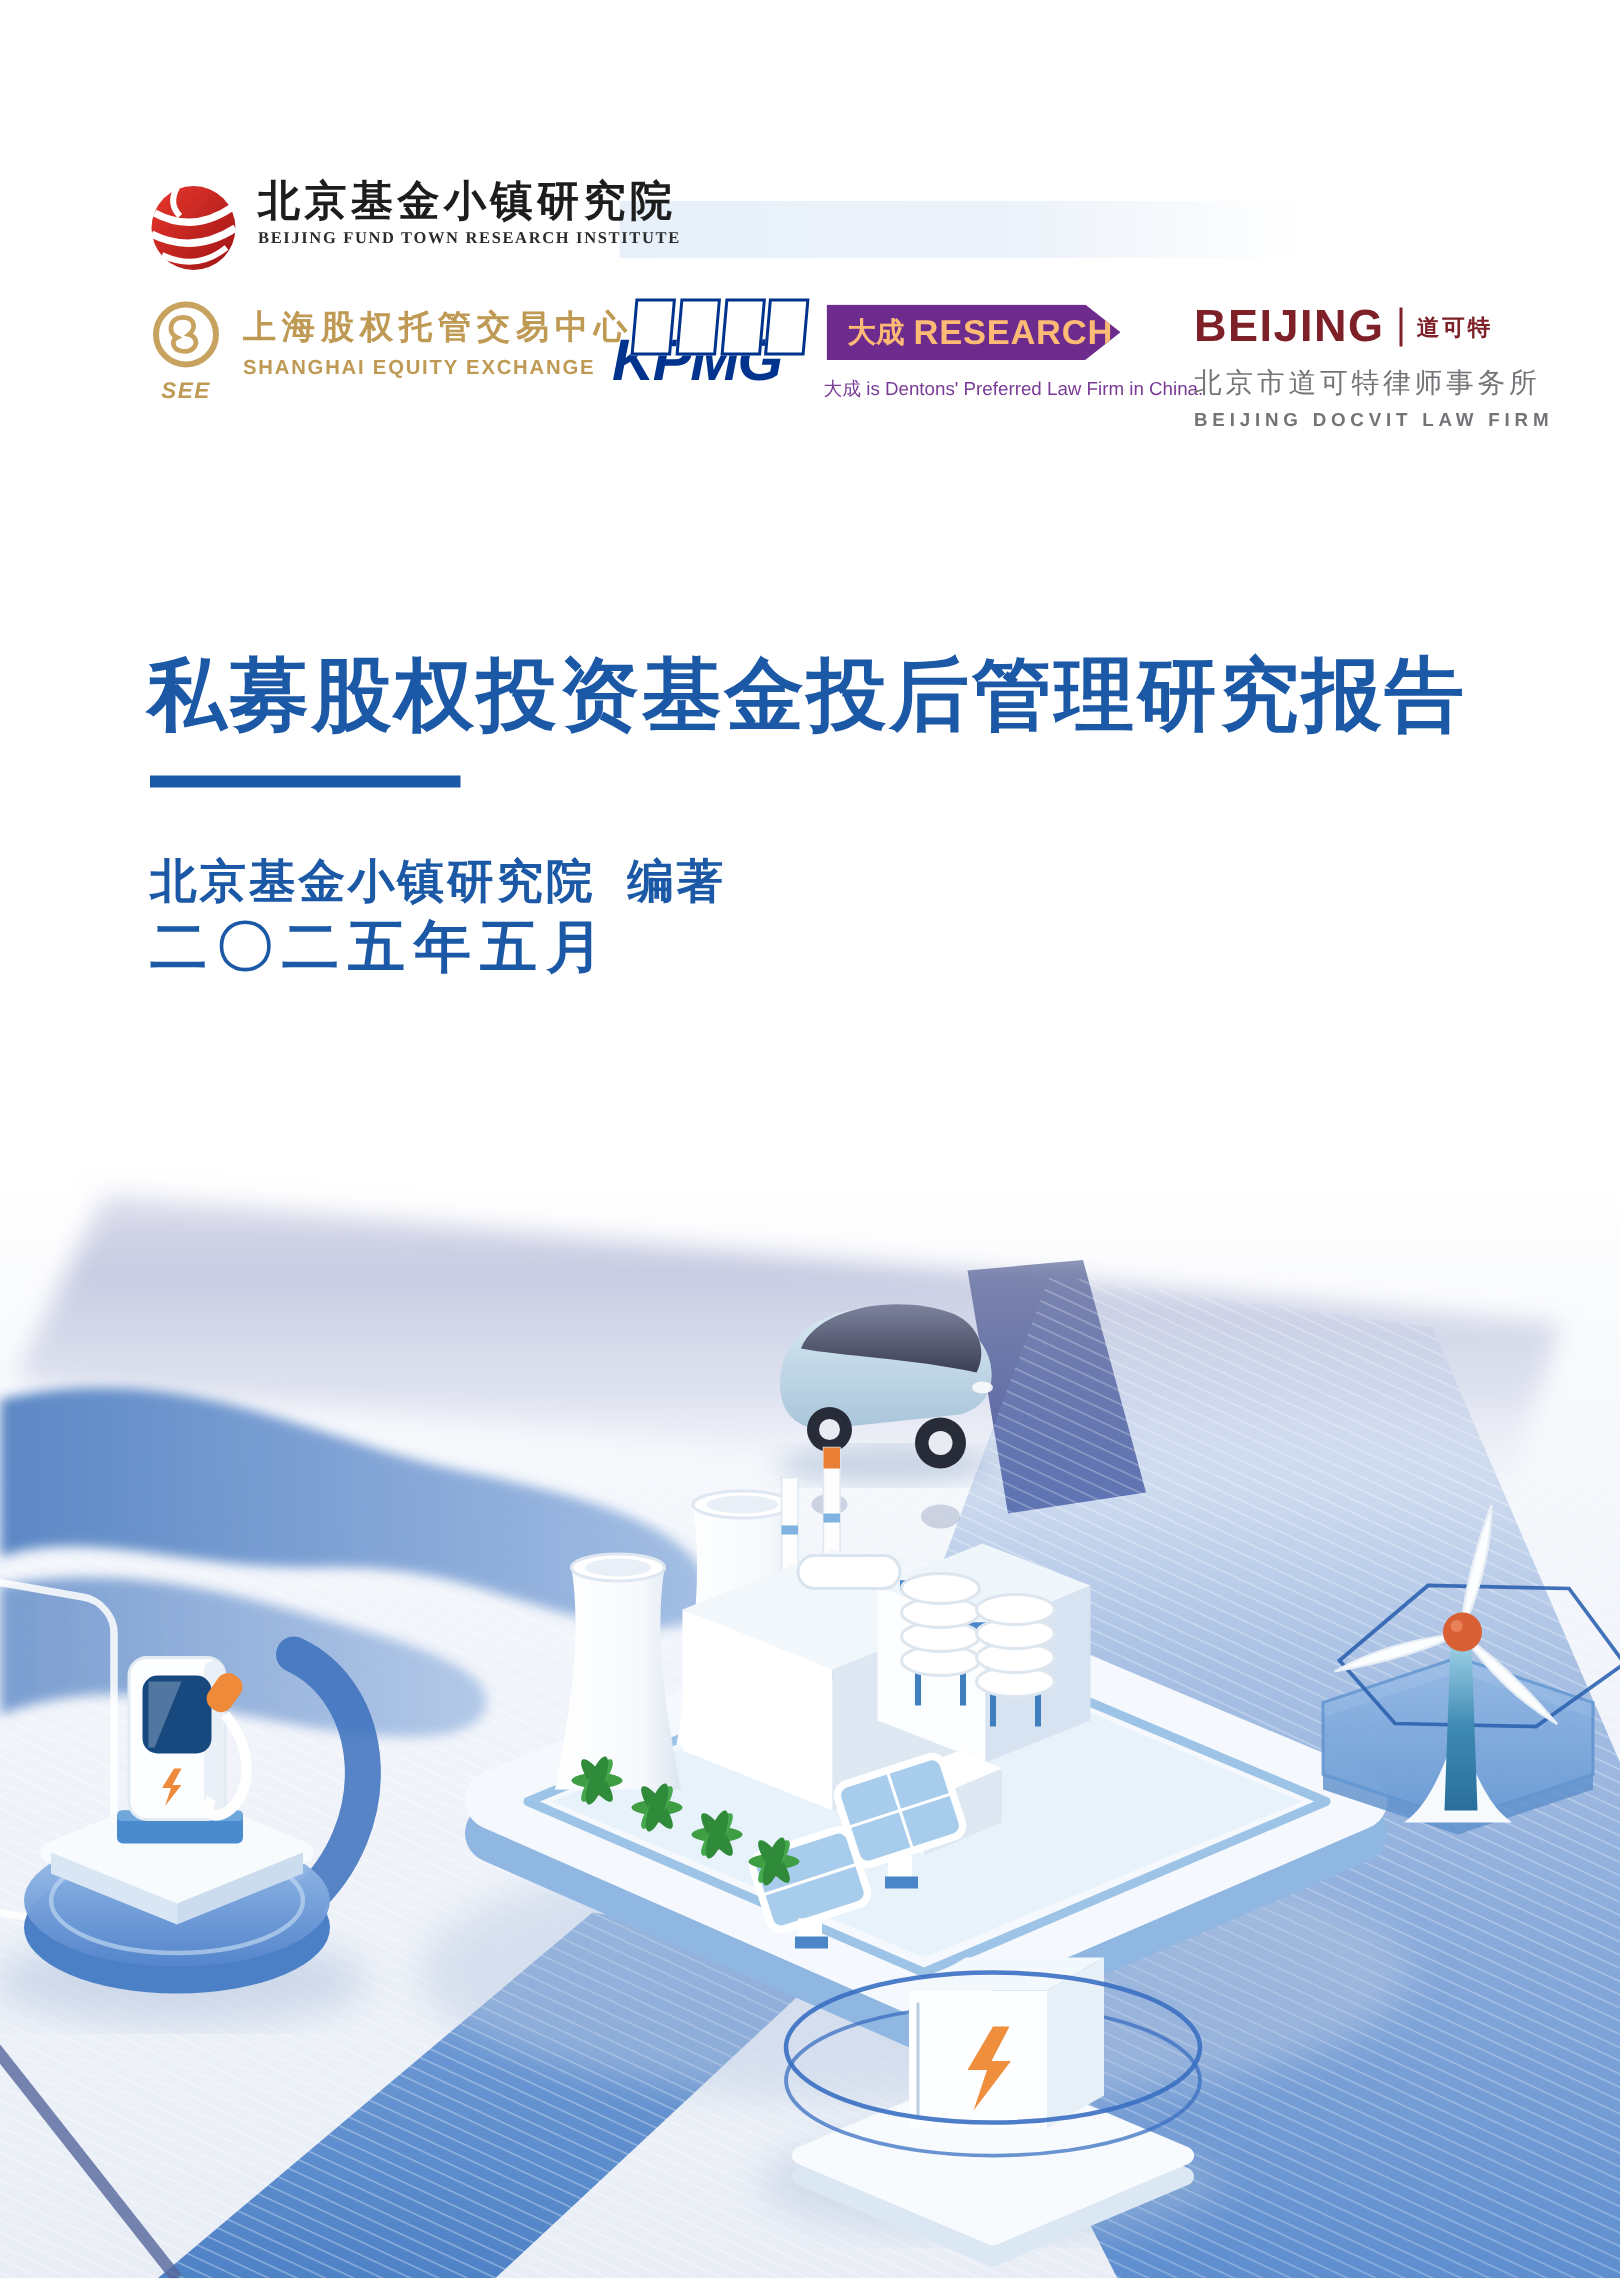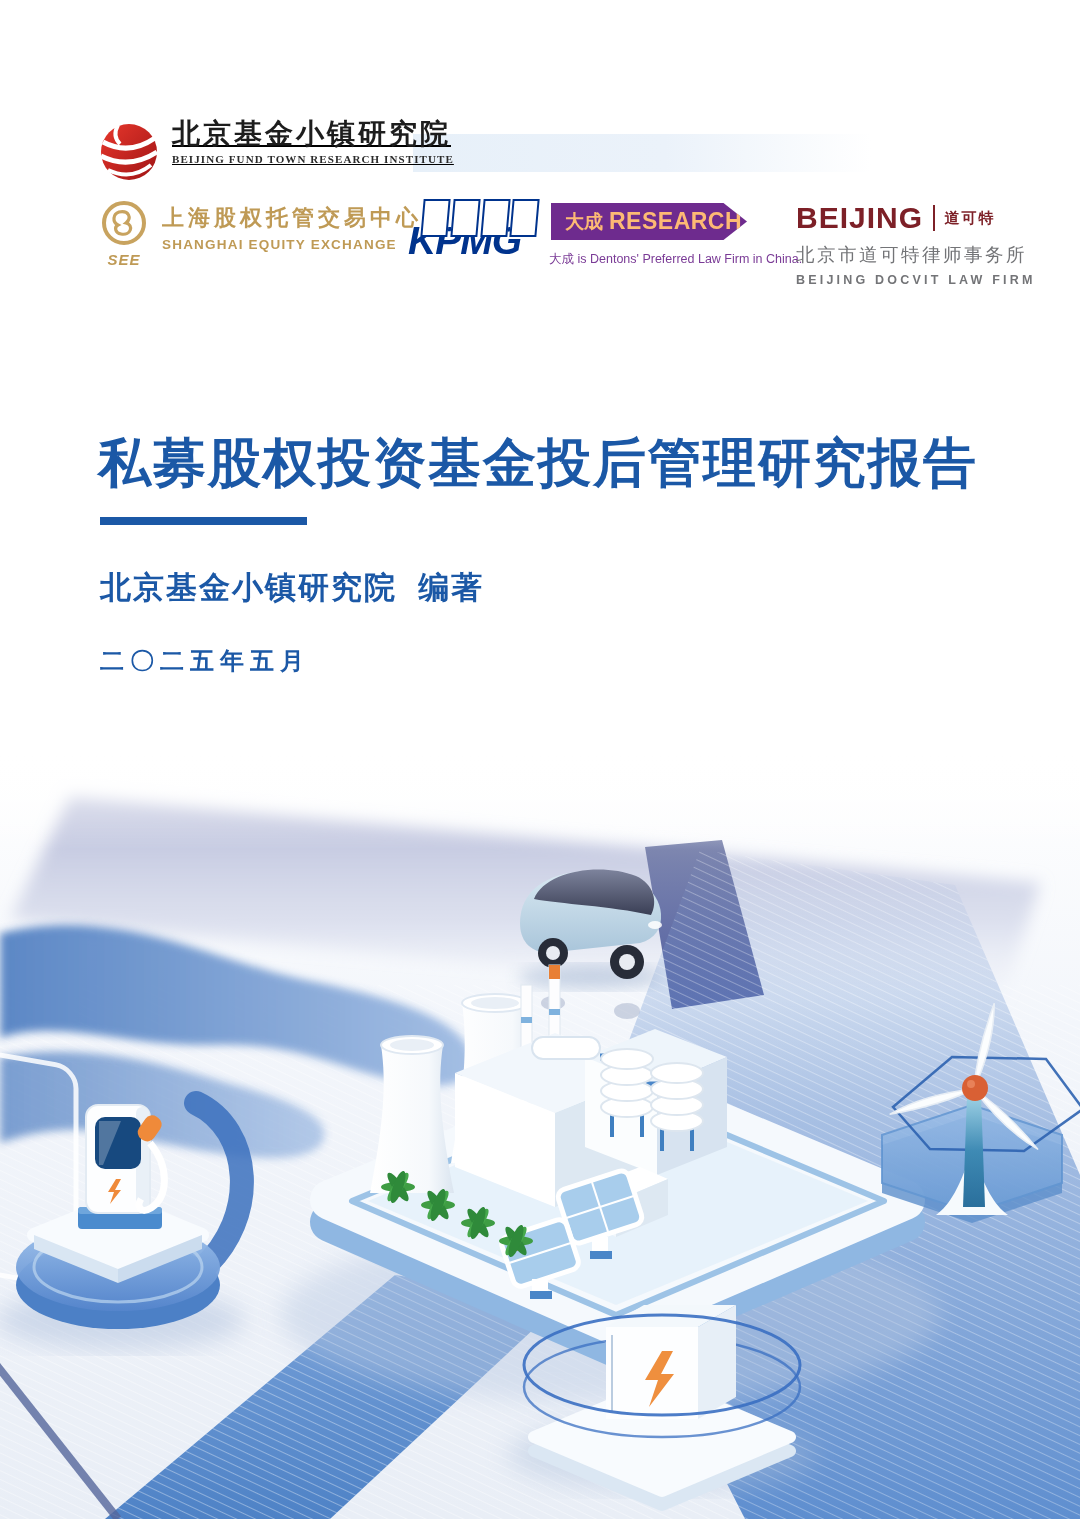--- a/index.html
+++ b/index.html
@@ -2,21 +2,21 @@
 <html><head>
 <meta charset="utf-8">
 <style>
   html,body{margin:0;padding:0;background:#fff;}
   .page{position:relative;width:1080px;height:1519px;overflow:hidden;background:#ffffff;
         font-family:"Liberation Sans",sans-serif;}
   .abs{position:absolute;}
 
   
   .inst-logo{left:98px;top:118px;display:flex;align-items:flex-start;}
-  .inst-text{margin-left:12px;text-decoration:underline;}
+  .inst-text{margin-left:12px;}
   .inst-zh{font-family:"DejaVu Serif",serif;font-size:28px;font-weight:bold;color:#1d1d1d;
            letter-spacing:3px;line-height:1.15;}
   .inst-en{font-family:"Liberation Serif",serif;font-size:11px;font-weight:bold;color:#2b2b2b;
            letter-spacing:1.1px;margin-top:3px;}
   .header-bar{left:413px;top:134px;width:458px;height:38px;
       background:linear-gradient(90deg,#e7f0f9 0%,#ebf2fa 55%,rgba(255,255,255,0) 100%);}
 
   
   .see{left:96px;top:199px;display:flex;align-items:flex-start;color:#bf9a55;}
   .see-iconcol{width:56px;text-align:center;}
@@ -42,21 +42,21 @@
   .docvit-name{font-size:30px;font-weight:bold;letter-spacing:1px;}
   .docvit-sep{width:1.5px;height:26px;background:#7d2027;margin:0 10px;}
   .docvit-mark{font-size:15px;font-weight:bold;letter-spacing:2px;}
   .docvit-zh{font-size:18.5px;color:#737477;letter-spacing:2.5px;margin-top:7px;}
   .docvit-en{font-size:12.5px;color:#737477;letter-spacing:3.2px;margin-top:6px;font-weight:bold;text-align:center;}
 
   
   .title{left:98px;top:428px;font-size:53px;font-weight:bold;color:#1b58a6;letter-spacing:2px;white-space:nowrap;}
   .rule{left:100px;top:517px;width:207px;height:8px;background:#1b58a6;}
   .author{left:100px;top:567px;font-size:31px;font-weight:bold;color:#1b58a6;letter-spacing:2px;white-space:pre;text-align:right;}
-  .date{left:100px;top:645px;font-size:24px;font-weight:bold;color:#1b58a6;letter-spacing:6px;}
+  .date{left:100px;top:606px;font-size:38px;font-weight:bold;color:#1b58a6;letter-spacing:6px;}
 
   .illu{left:0;top:755px;width:1080px;height:764px;}
 </style>
 </head>
 <body>
 
 <div class="page">
 
   <div class="abs header-bar"></div>
 

